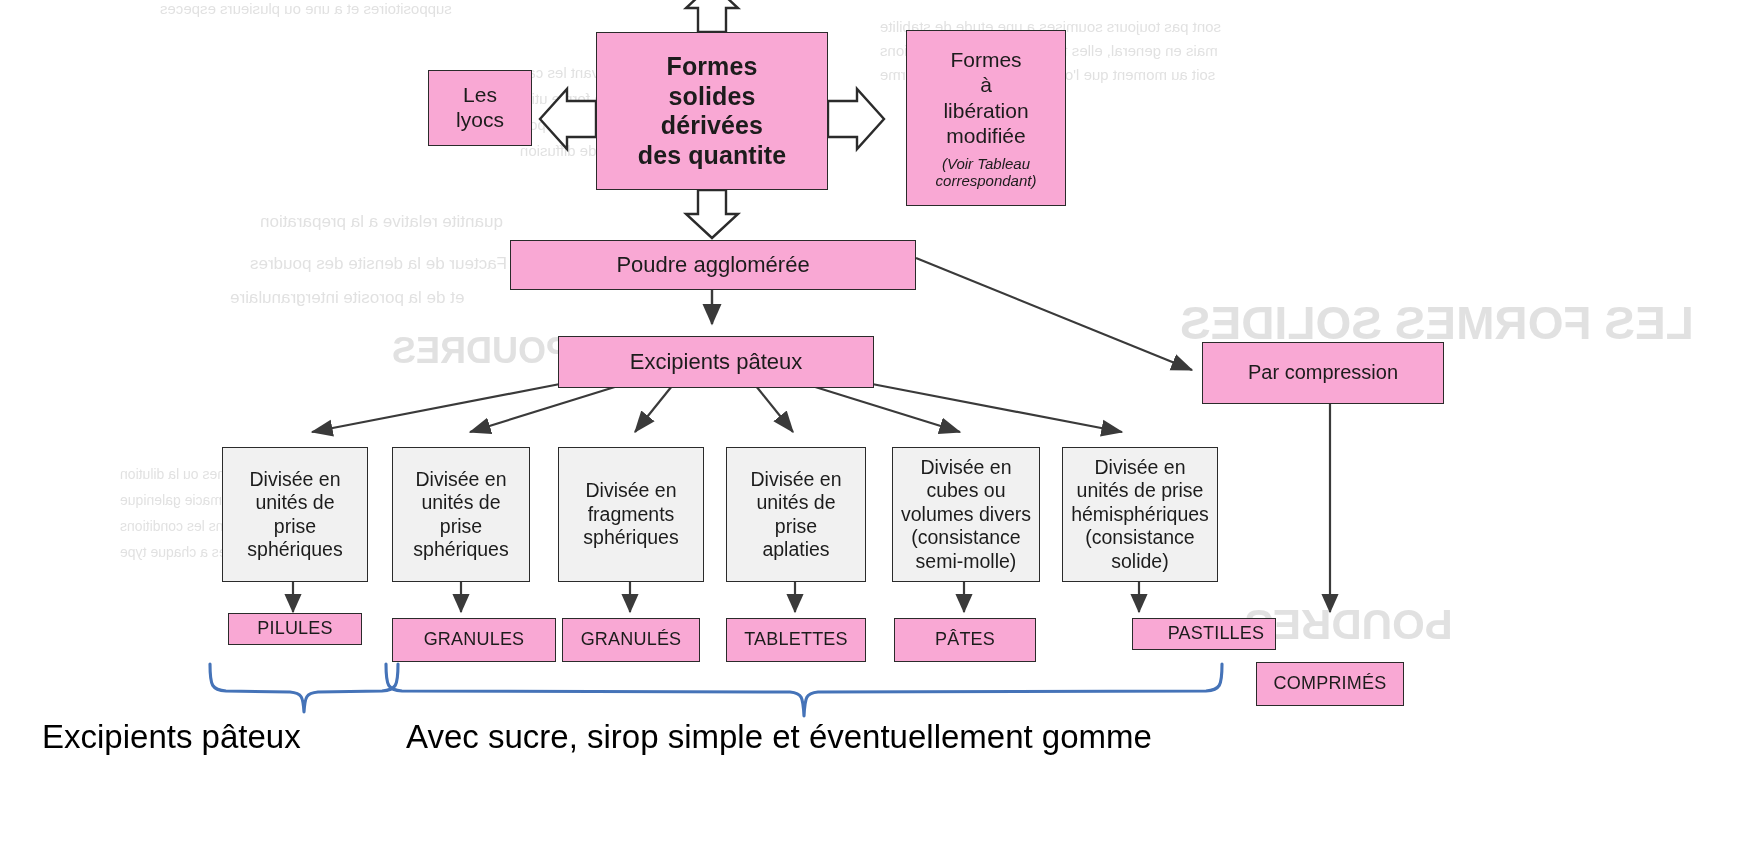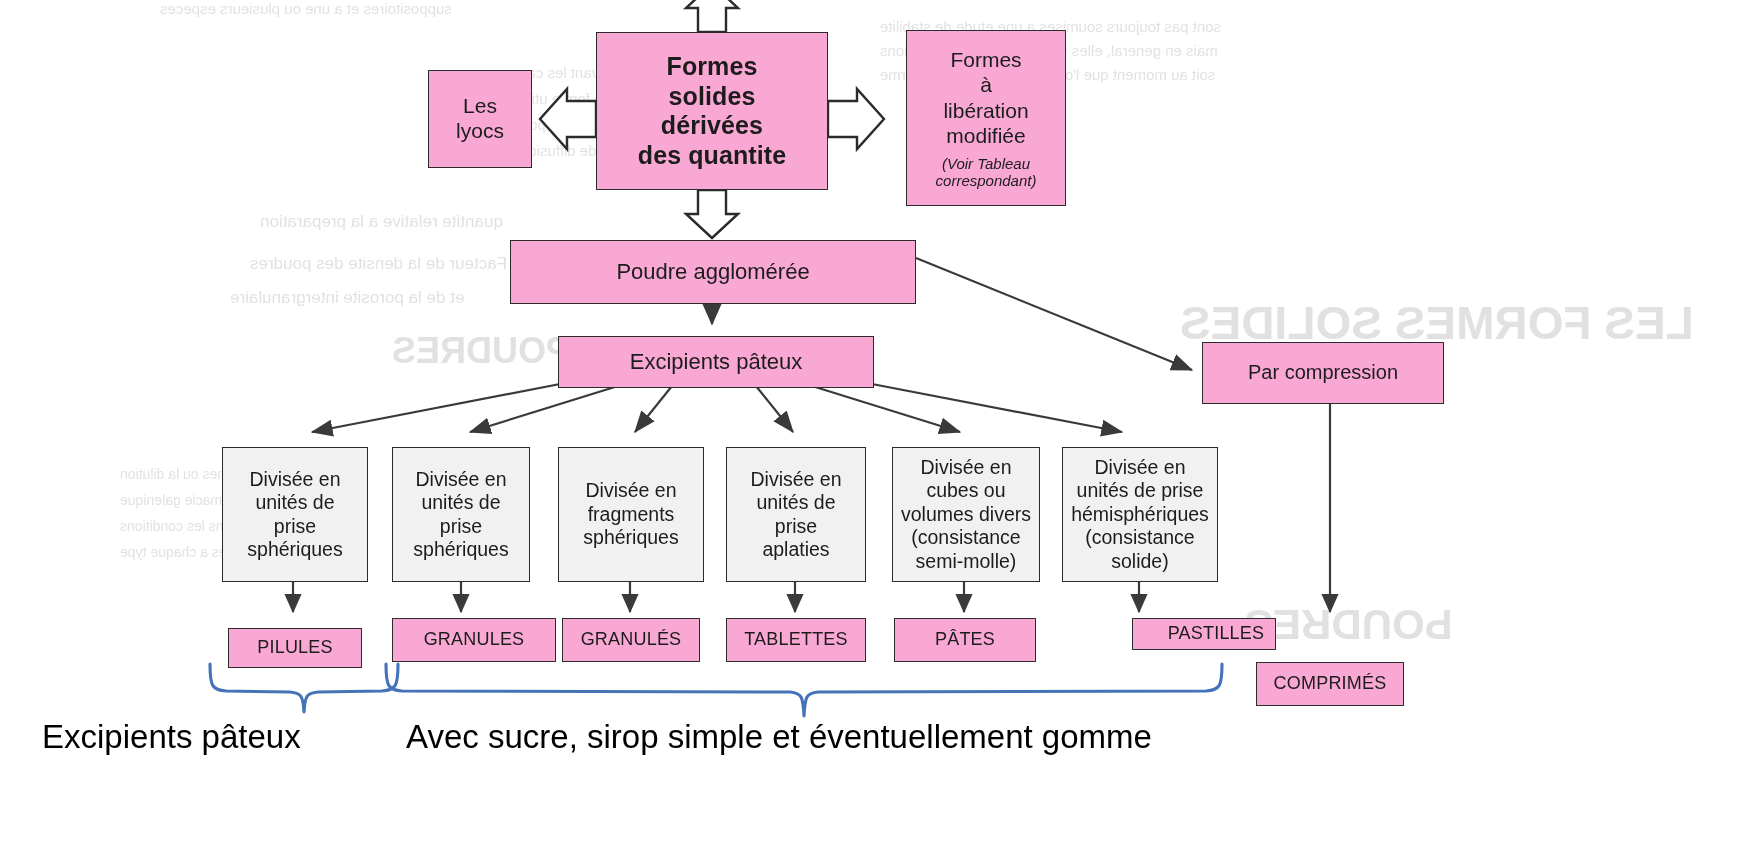--- a/index.html
+++ b/index.html
@@ -160,38 +160,38 @@
 
   <div class="node" id="box-central" style="left:596px;top:32px;width:232px;height:158px;">
     <span class="txt">
       <span>Formes</span><br>
       <span>solides</span><br>
       <span>dérivées</span><br>
       <span>des quantite</span>
     </span>
   </div>
 
-  <div class="node" id="box-lyocs" style="left:428px;top:70px;width:104px;height:98px;">
+  <div class="node" id="box-lyocs" style="left:428px;top:70px;width:104px;height:76px;">
     <span class="txt">
       <span>Les</span><br>
       <span>lyocs</span>
     </span>
   </div>
 
   <div class="node" id="box-liberation" style="left:906px;top:30px;width:160px;height:176px;">
     <span class="txt">
       <span>Formes</span><br>
       <span>à</span><br>
       <span>libération</span><br>
       <span>modifiée</span>
       <span class="sub">(Voir Tableau correspondant)</span>
     </span>
   </div>
 
-  <div class="node" id="box-poudre" style="left:510px;top:240px;width:406px;height:64px;">
+  <div class="node" id="box-poudre" style="left:510px;top:240px;width:406px;height:50px;">
     <span class="txt">Poudre agglomérée</span>
   </div>
 
   <div class="node" id="box-excipients" style="left:558px;top:336px;width:316px;height:52px;">
     <span class="txt">Excipients pâteux</span>
   </div>
 
   <div class="node" id="box-compression" style="left:1202px;top:342px;width:242px;height:62px;">
     <span class="txt">Par compression</span>
   </div>
@@ -244,21 +244,21 @@
   <div class="node shaded leaf" style="left:1062px;top:447px;width:156px;height:135px;">
     <span class="txt">
       <span>Divisée en</span><br>
       <span>unités de prise</span><br>
       <span>hémisphériques</span><br>
       <span>(consistance</span><br>
       <span>solide)</span>
     </span>
   </div>
 
-  <div class="node term" style="left:228px;top:628px;width:134px;height:40px;">
+  <div class="node term" style="left:228px;top:613px;width:134px;height:32px;">
     <span class="txt">PILULES</span>
   </div>
   <div class="node term" style="left:392px;top:618px;width:164px;height:44px;">
     <span class="txt">GRANULES</span>
   </div>
   <div class="node term" style="left:562px;top:618px;width:138px;height:44px;">
     <span class="txt">GRANULÉS</span>
   </div>
   <div class="node term" style="left:726px;top:618px;width:140px;height:44px;">
     <span class="txt">TABLETTES</span>

